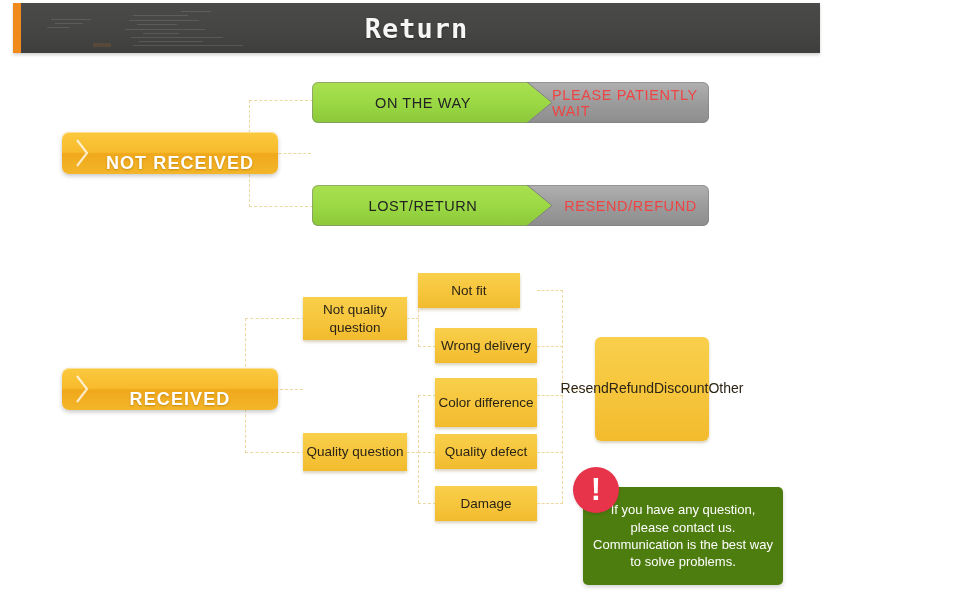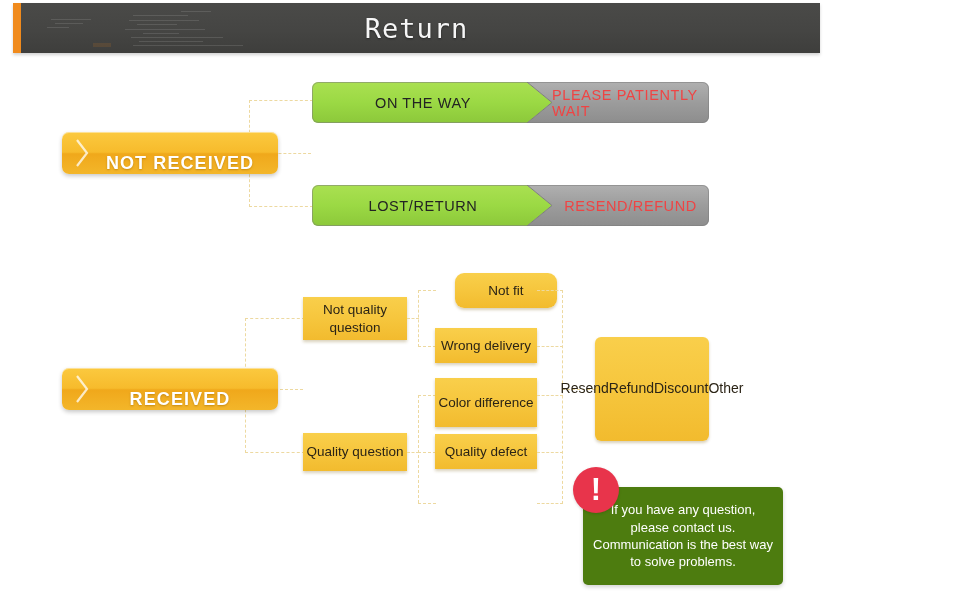--- a/index.html
+++ b/index.html
@@ -22,21 +22,21 @@
   }
   #header-stripe{
     position:absolute;left:0px;top:0px;width:8px;height:50px;
     background:#f08a1c;
   }
   #header-title{
     position:absolute;left:0;top:0;width:807px;height:50px;
     display:flex;align-items:center;justify-content:center;
     color:#f6f6f6;
     font-family:"DejaVu Sans Mono","Liberation Mono",monospace;
-    font-weight:normal;font-size:27px;letter-spacing:1px;
+    font-weight:bold;font-size:27px;letter-spacing:1px;
     text-shadow:0 1px 2px rgba(0,0,0,.45);
   }
   #header-ghost{
     position:absolute;left:20px;top:6px;width:250px;height:42px;
     opacity:.13;pointer-events:none;
   }
   #header-ghost i{
     display:block;position:absolute;background:#e9e9e9;height:1px;
   }
 
@@ -222,31 +222,34 @@
   <div class="dash-h" style="left:407px;top:318px;width:12px;"></div>
   <div class="dash-h" style="left:418px;top:290px;width:18px;"></div>
   <div class="dash-h" style="left:418px;top:346px;width:18px;"></div>
 
   <div class="dash-v" style="left:418px;top:395px;height:108px;"></div>
   <div class="dash-h" style="left:407px;top:452px;width:12px;"></div>
   <div class="dash-h" style="left:418px;top:395px;width:18px;"></div>
   <div class="dash-h" style="left:418px;top:452px;width:18px;"></div>
   <div class="dash-h" style="left:418px;top:503px;width:18px;"></div>
 
-  <div class="ybox" style="left:455px;top:273px;width:102px;height:35px;border-radius:9px;">
+  <div class="ybox" style="left:418px;top:273px;width:102px;height:35px;">
     <span>Not fit</span>
   </div>
   <div class="ybox" style="left:435px;top:328px;width:102px;height:35px;">
     <span>Wrong delivery</span>
   </div>
   <div class="ybox" style="left:435px;top:378px;width:102px;height:49px;">
     <span>Color difference</span>
   </div>
   <div class="ybox" style="left:435px;top:434px;width:102px;height:35px;">
     <span>Quality defect</span>
+  </div>
+  <div class="ybox" style="left:435px;top:486px;width:102px;height:35px;">
+    <span>Damage</span>
   </div>
 
   <div class="dash-v" style="left:562px;top:290px;height:214px;"></div>
   <div class="dash-h" style="left:562px;top:389px;width:33px;"></div>
   <div class="dash-h" style="left:537px;top:290px;width:26px;"></div>
   <div class="dash-h" style="left:537px;top:346px;width:26px;"></div>
   <div class="dash-h" style="left:537px;top:395px;width:26px;"></div>
   <div class="dash-h" style="left:537px;top:452px;width:26px;"></div>
   <div class="dash-h" style="left:537px;top:503px;width:26px;"></div>
 

